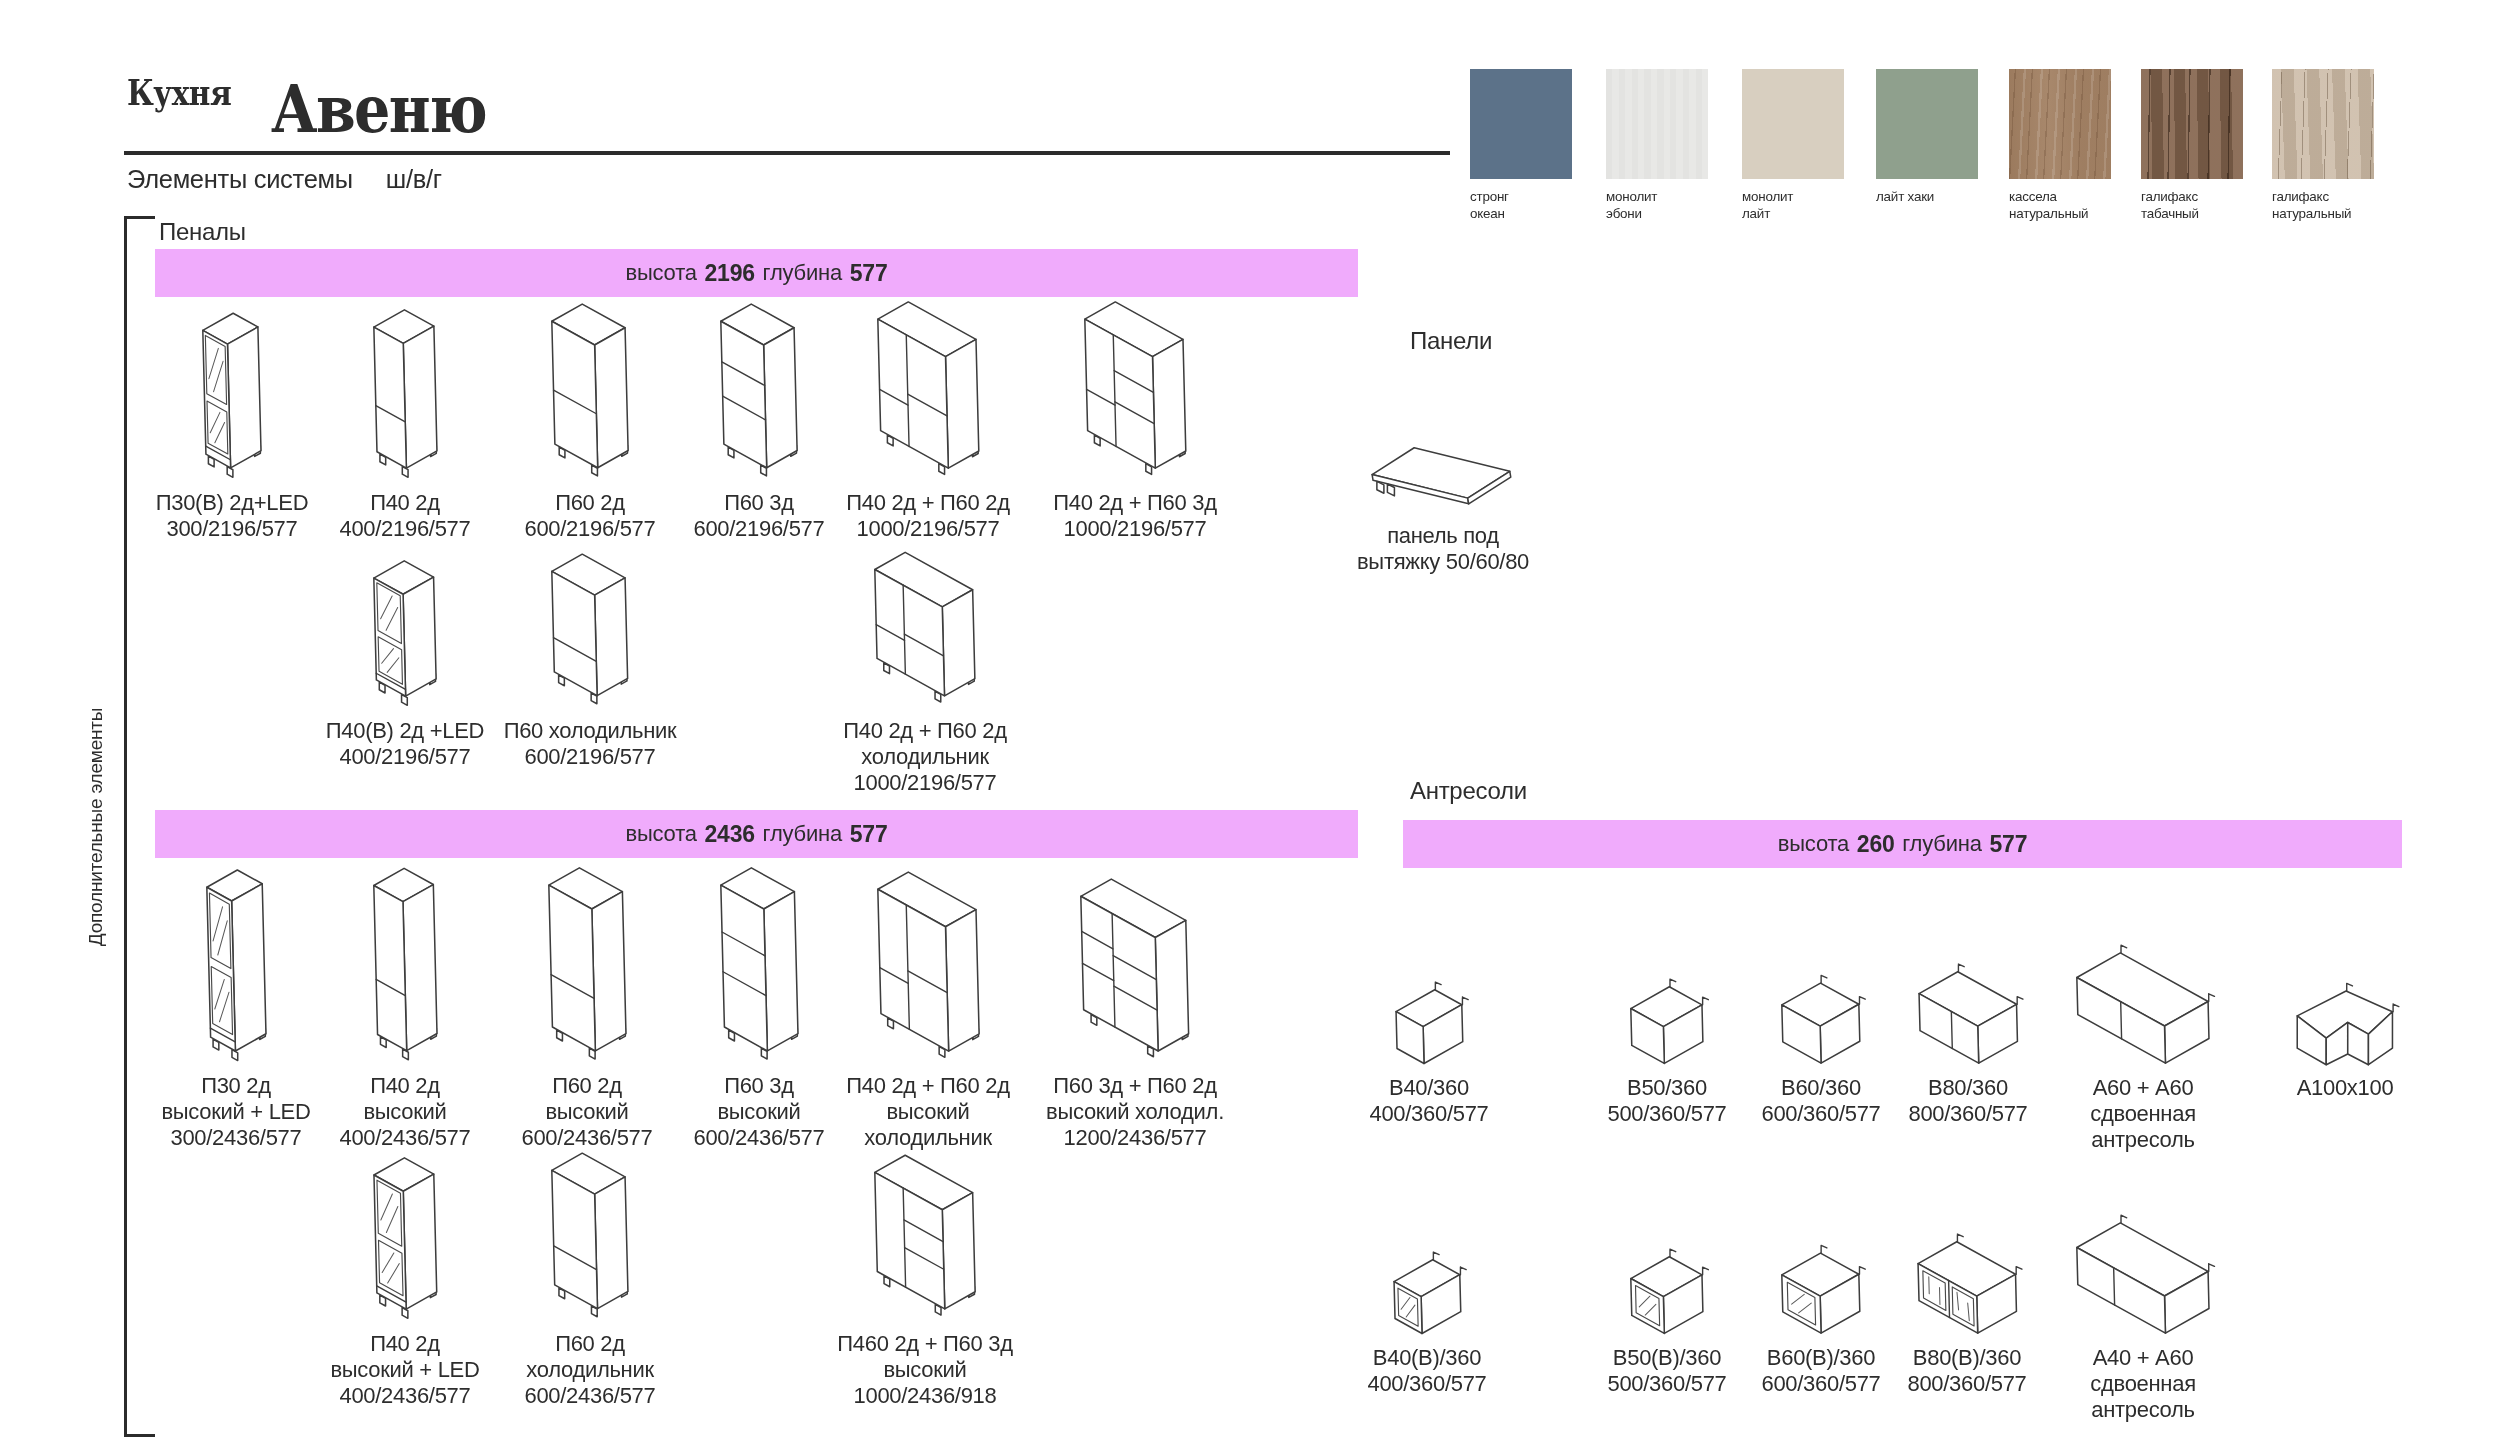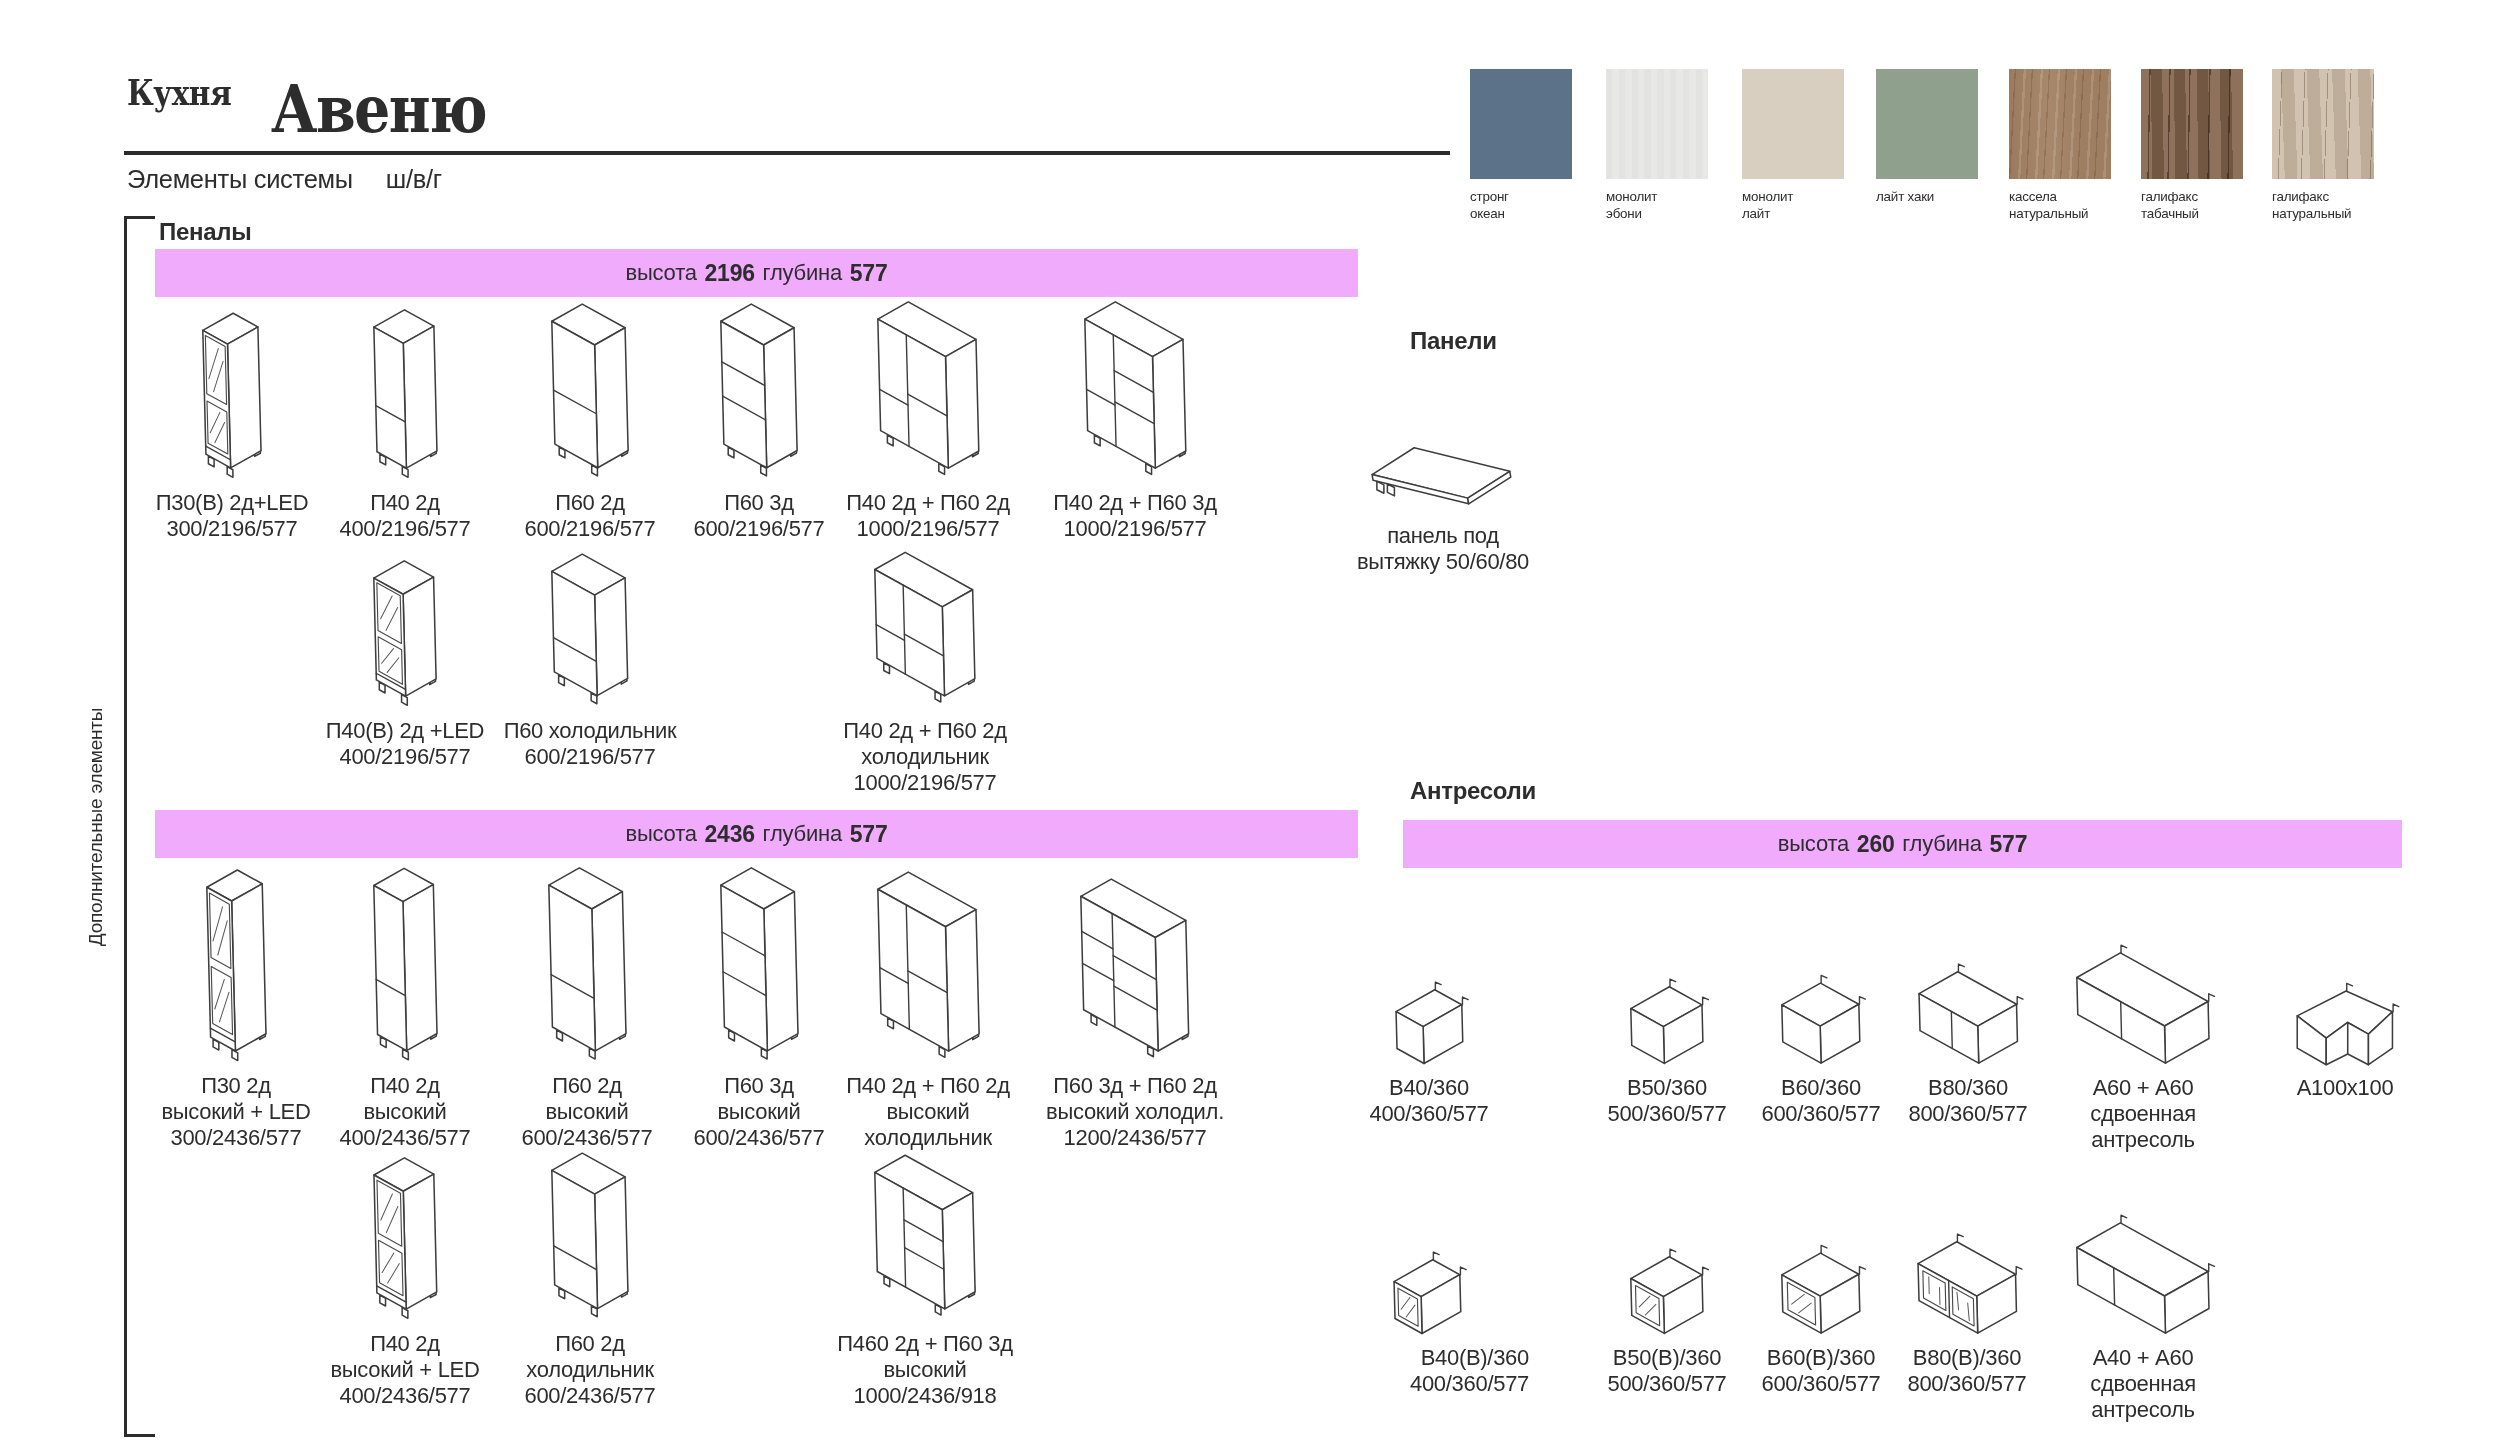--- a/index.html
+++ b/index.html
@@ -30,21 +30,21 @@
      repeating-linear-gradient(92deg,rgba(0,0,0,0) 0 9.6px,rgba(80,60,40,.38) 9.6px 10.5px,rgba(0,0,0,0) 10.5px 23px),
      repeating-linear-gradient(88deg,rgba(255,255,255,.16) 0 12.8px,rgba(0,0,0,.06) 12.8px 25.5px);}
   
   .bracket{position:absolute;left:124px;top:216px;width:31px;height:1221px;border-left:3.2px solid #2b2b2b;}
   .bracket::before,.bracket::after{content:"";position:absolute;left:-3.2px;width:31px;height:3.2px;background:#2b2b2b;}
   .bracket::before{top:0;}
   .bracket::after{bottom:0;}
   .side-label{position:absolute;left:96px;top:827px;transform:translate(-50%,-50%) rotate(-90deg);
               white-space:nowrap;font-size:19px;letter-spacing:-0.2px;}
   
-  .sec{position:absolute;font-size:24px;letter-spacing:-0.3px;white-space:nowrap;font-weight:bold;}
+  .sec{position:absolute;font-size:24px;letter-spacing:-0.3px;white-space:nowrap;}
   .band{position:absolute;height:48px;background:#f0abfc;display:flex;align-items:center;justify-content:center;
         gap:7.7px;font-size:22px;letter-spacing:-0.2px;}
   .band b{font-size:23px;}
   
   .row{position:absolute;left:0;top:0;}
   .item{position:absolute;width:204px;text-align:center;}
   .fig{display:flex;align-items:flex-end;justify-content:center;overflow:visible;}
   .line{font-size:22px;line-height:26px;letter-spacing:-0.3px;}
   .line.first{margin-top:5.1px;}
   
@@ -563,21 +563,21 @@
           <polygon class="f" points="87.3,71.4 119.8,89.6 119.8,137.7 87.3,120.8"></polygon>
           <polygon class="f" points="119.8,89.6 157.5,54.5 157.5,111.7 119.8,137.7"></polygon>
           <path class="hk" d="M85.7,10.0 l0,12 M85.7,10.0 l9,4"></path>
           <path class="hk" d="M158.5,42.5 l0,12 M158.5,42.5 l9,4"></path>
         </svg>
       </div>
       <div class="line first">А100х100</div>
     </div>
   </div>
 <div class="row" id="antresoli_r2">
-    <div class="item" style="left: 1325px; top: 1243px; text-align: right;">
+    <div class="item" style="left: 1325px; top: 1243px;">
       <div class="fig" style="height: 97px;">
         <svg width="75" height="93" viewBox="0 0 117 146">
           <polygon class="f" points="6.0,54.3 66.7,20.0 109.2,43.5 48.5,77.8"></polygon>
           <polygon class="f" points="48.5,77.8 109.2,43.5 110.7,101.5 49.9,135.8"></polygon>
           <polygon class="f" points="6.0,54.3 48.5,77.8 49.9,135.8 7.5,112.3"></polygon>
           <polygon class="g" points="12.1,64.6 42.7,81.5 43.8,124.4 13.2,107.5"></polygon>
           <line class="t" x1="17.1" y1="97.8" x2="30.9" y2="79.2"></line>
           <line class="t" x1="25.0" y1="109.8" x2="38.8" y2="91.2"></line>
           <path class="hk" d="M67.7,8.0 l0,12 M67.7,8.0 l9,4"></path>
           <path class="hk" d="M110.2,31.5 l0,12 M110.2,31.5 l9,4"></path>

